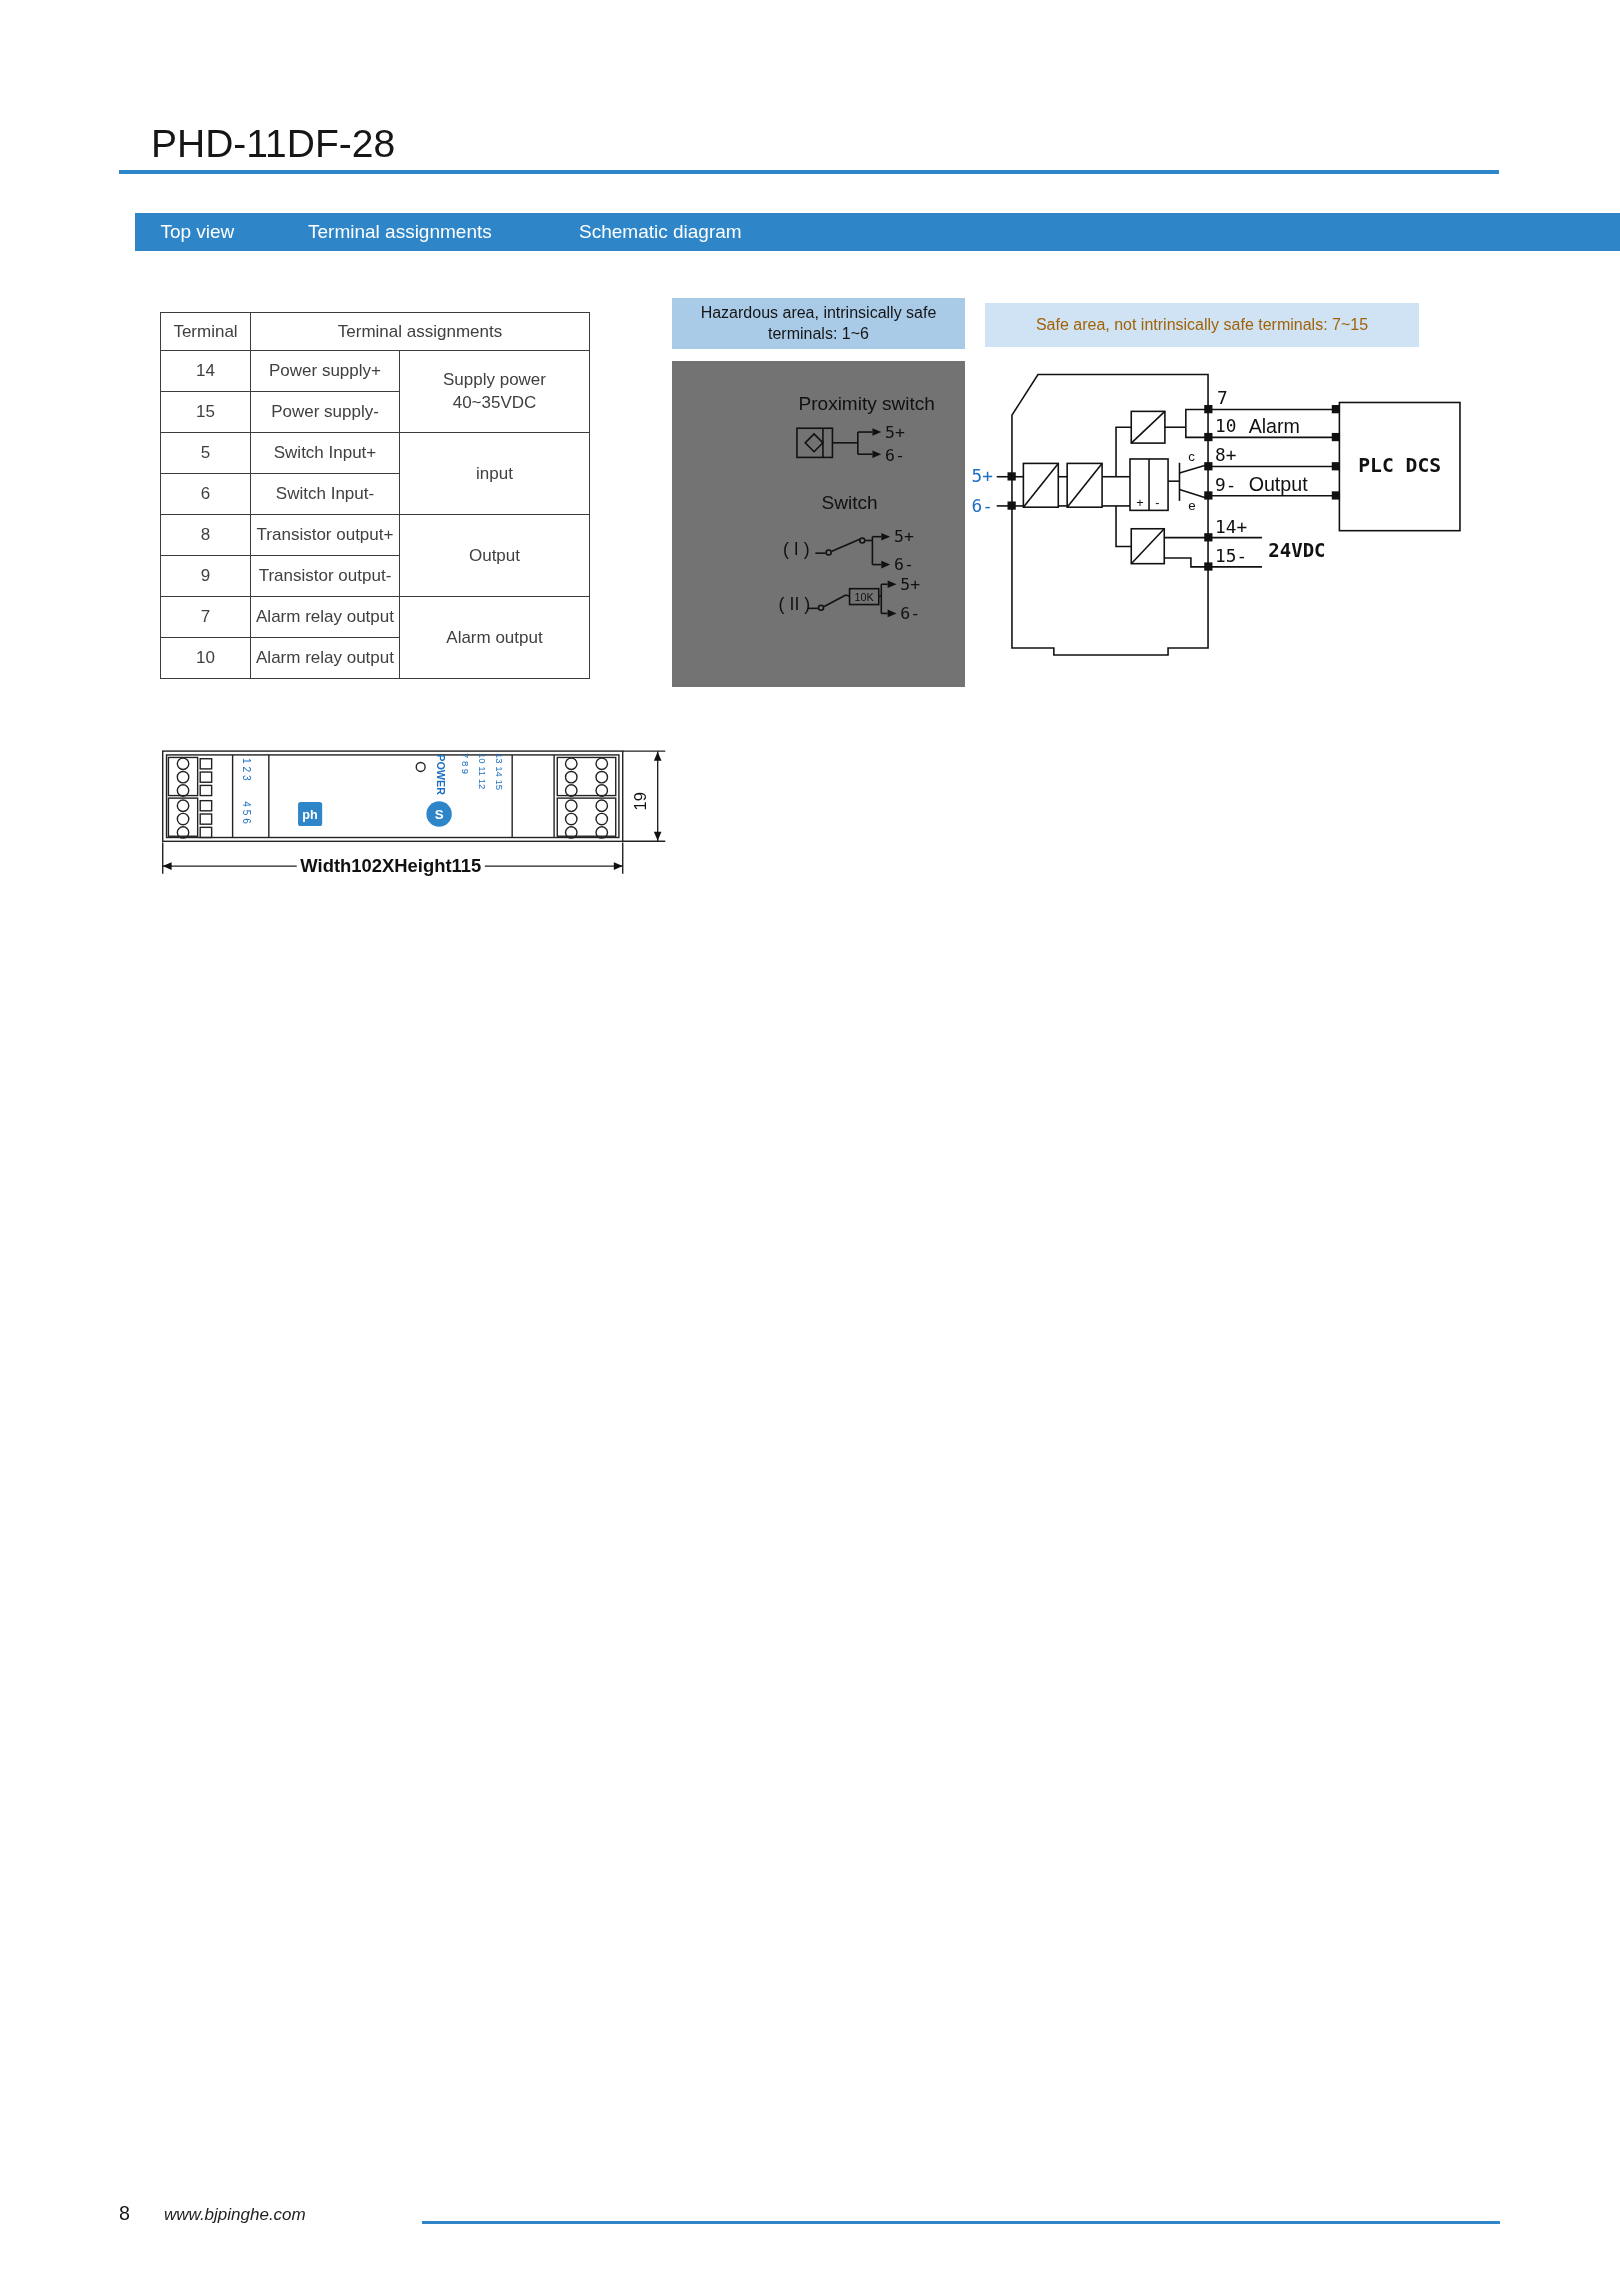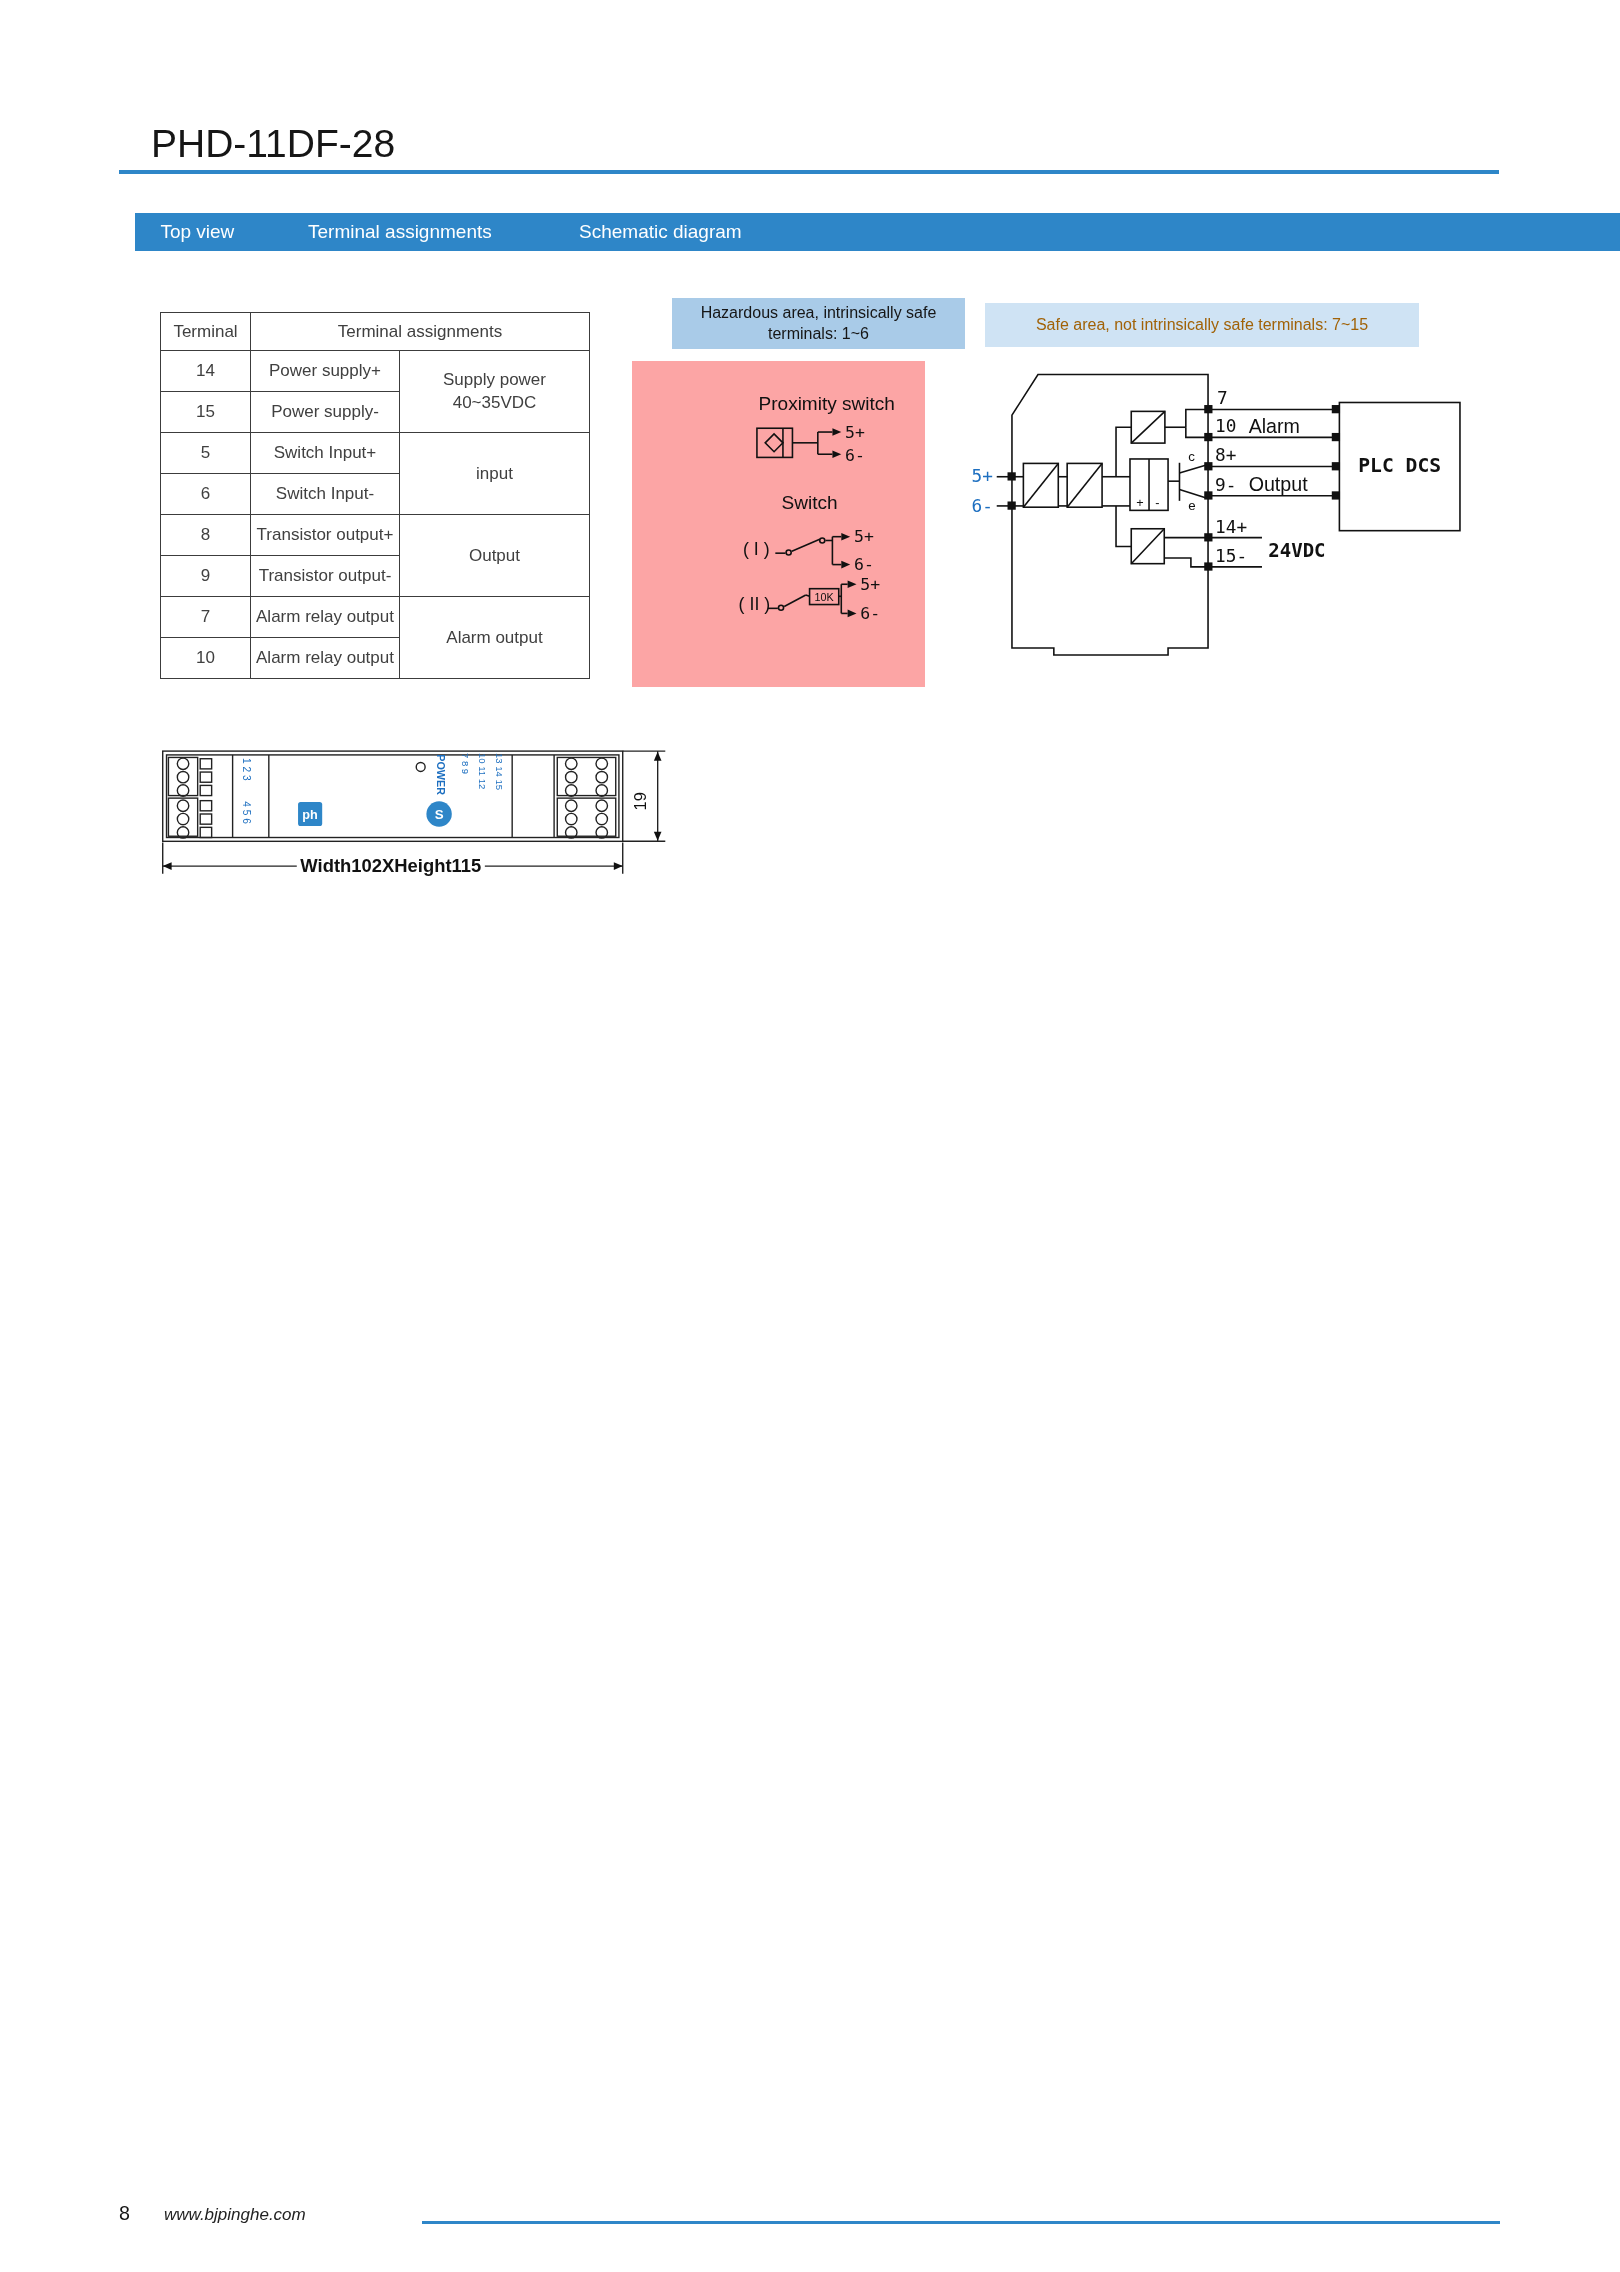--- a/index.html
+++ b/index.html
@@ -28,21 +28,21 @@
   .col-term { width:90px; } .col-assign { width:149px; } .col-group { width:190px; }
   .blue-num { color:#1d6fc0; }
   .pre { white-space:pre-line; line-height:1.3; }
 
   .hazard-box { left:672px; top:298px; width:293px; height:51px; background:#a9cbe8;
     display:flex; align-items:center; justify-content:center; text-align:center;
     font-size:16px; line-height:1.3; color:#161616; }
   .safe-box { left:985px; top:303px; width:434px; height:44px; background:#cfe3f4;
     display:flex; align-items:center; justify-content:center; text-align:center;
     font-size:16px; color:#a16207; }
-  .panel { left:632px; top:361px; width:293px; height:326px; background:#fca5a5; }
+  .panel { left:672px; top:361px; width:293px; height:326px; background:#737373; }
 
   .schematic-svg { left:965px; top:356px; }
   .topview-svg { left:157px; top:744px; }
 
   svg text { font-family:"Liberation Sans", sans-serif; fill:#111; }
   svg .mono { font-family:"DejaVu Sans Mono", monospace; }
   svg .bold { font-weight:bold; }
   svg .bluetxt { fill:#1d6fc0; }
   svg .whitetxt { fill:#ffffff; }
   .wire  { stroke:#111; stroke-width:2.5; fill:none; }

